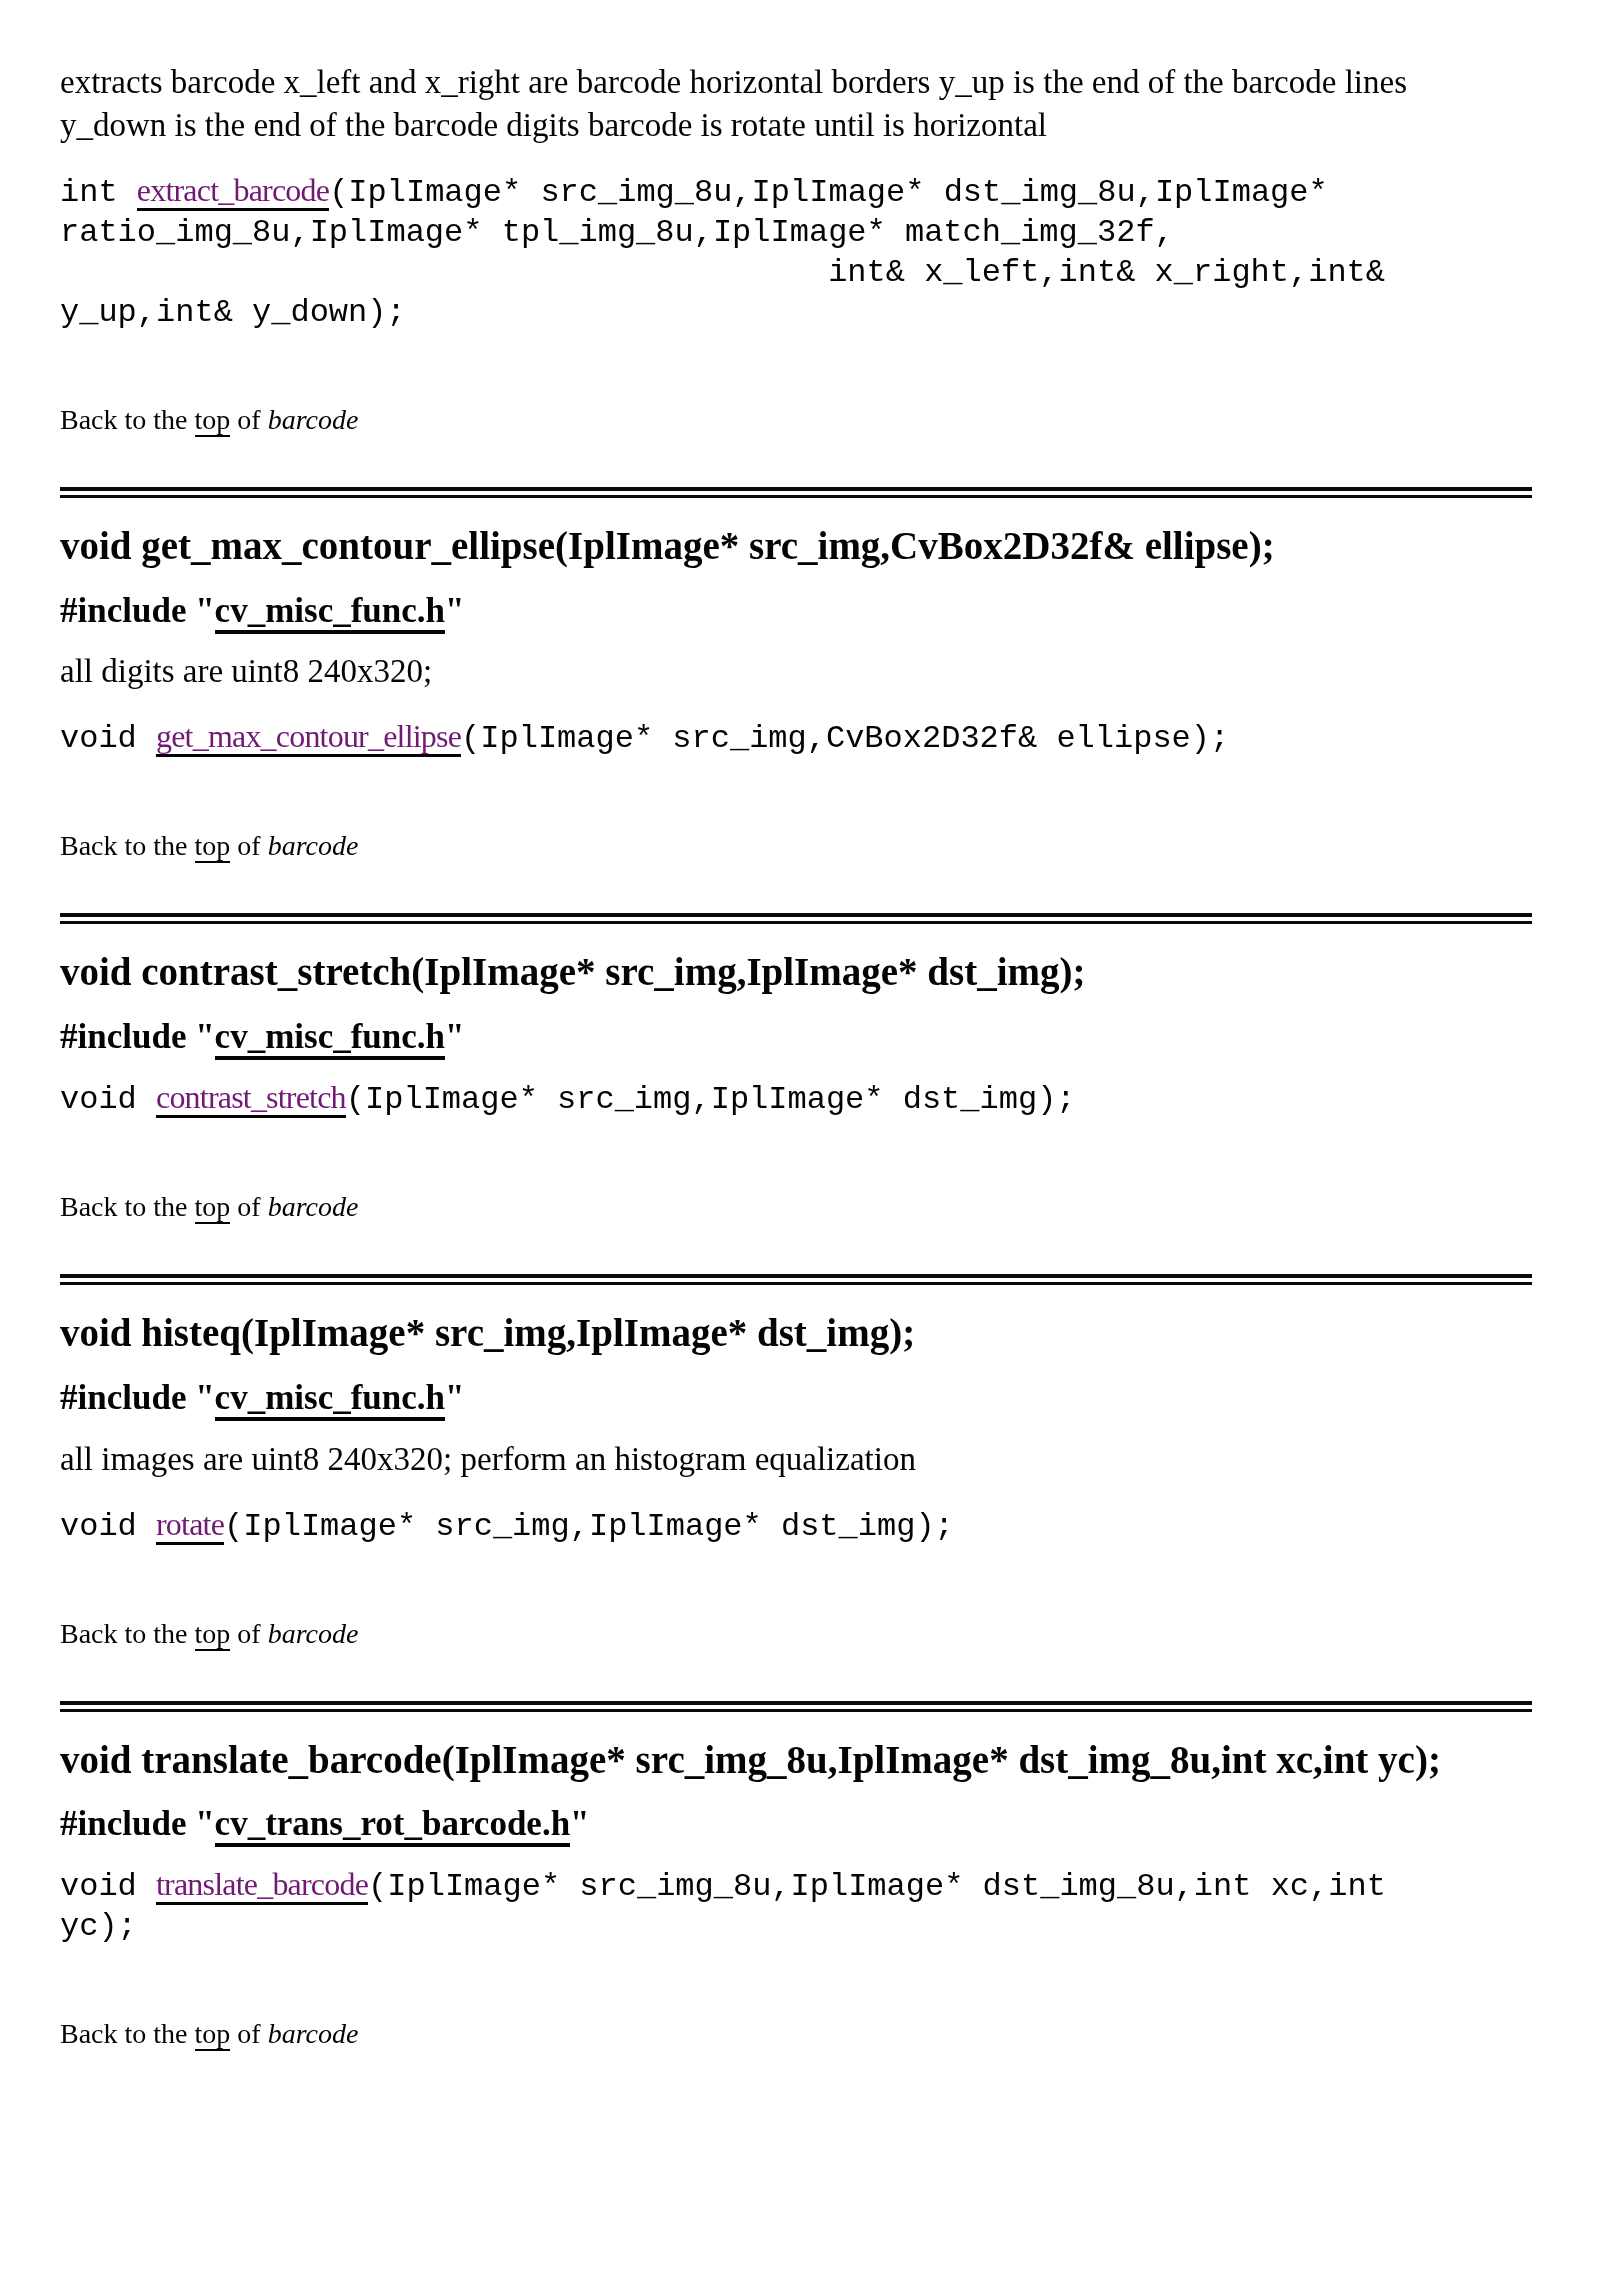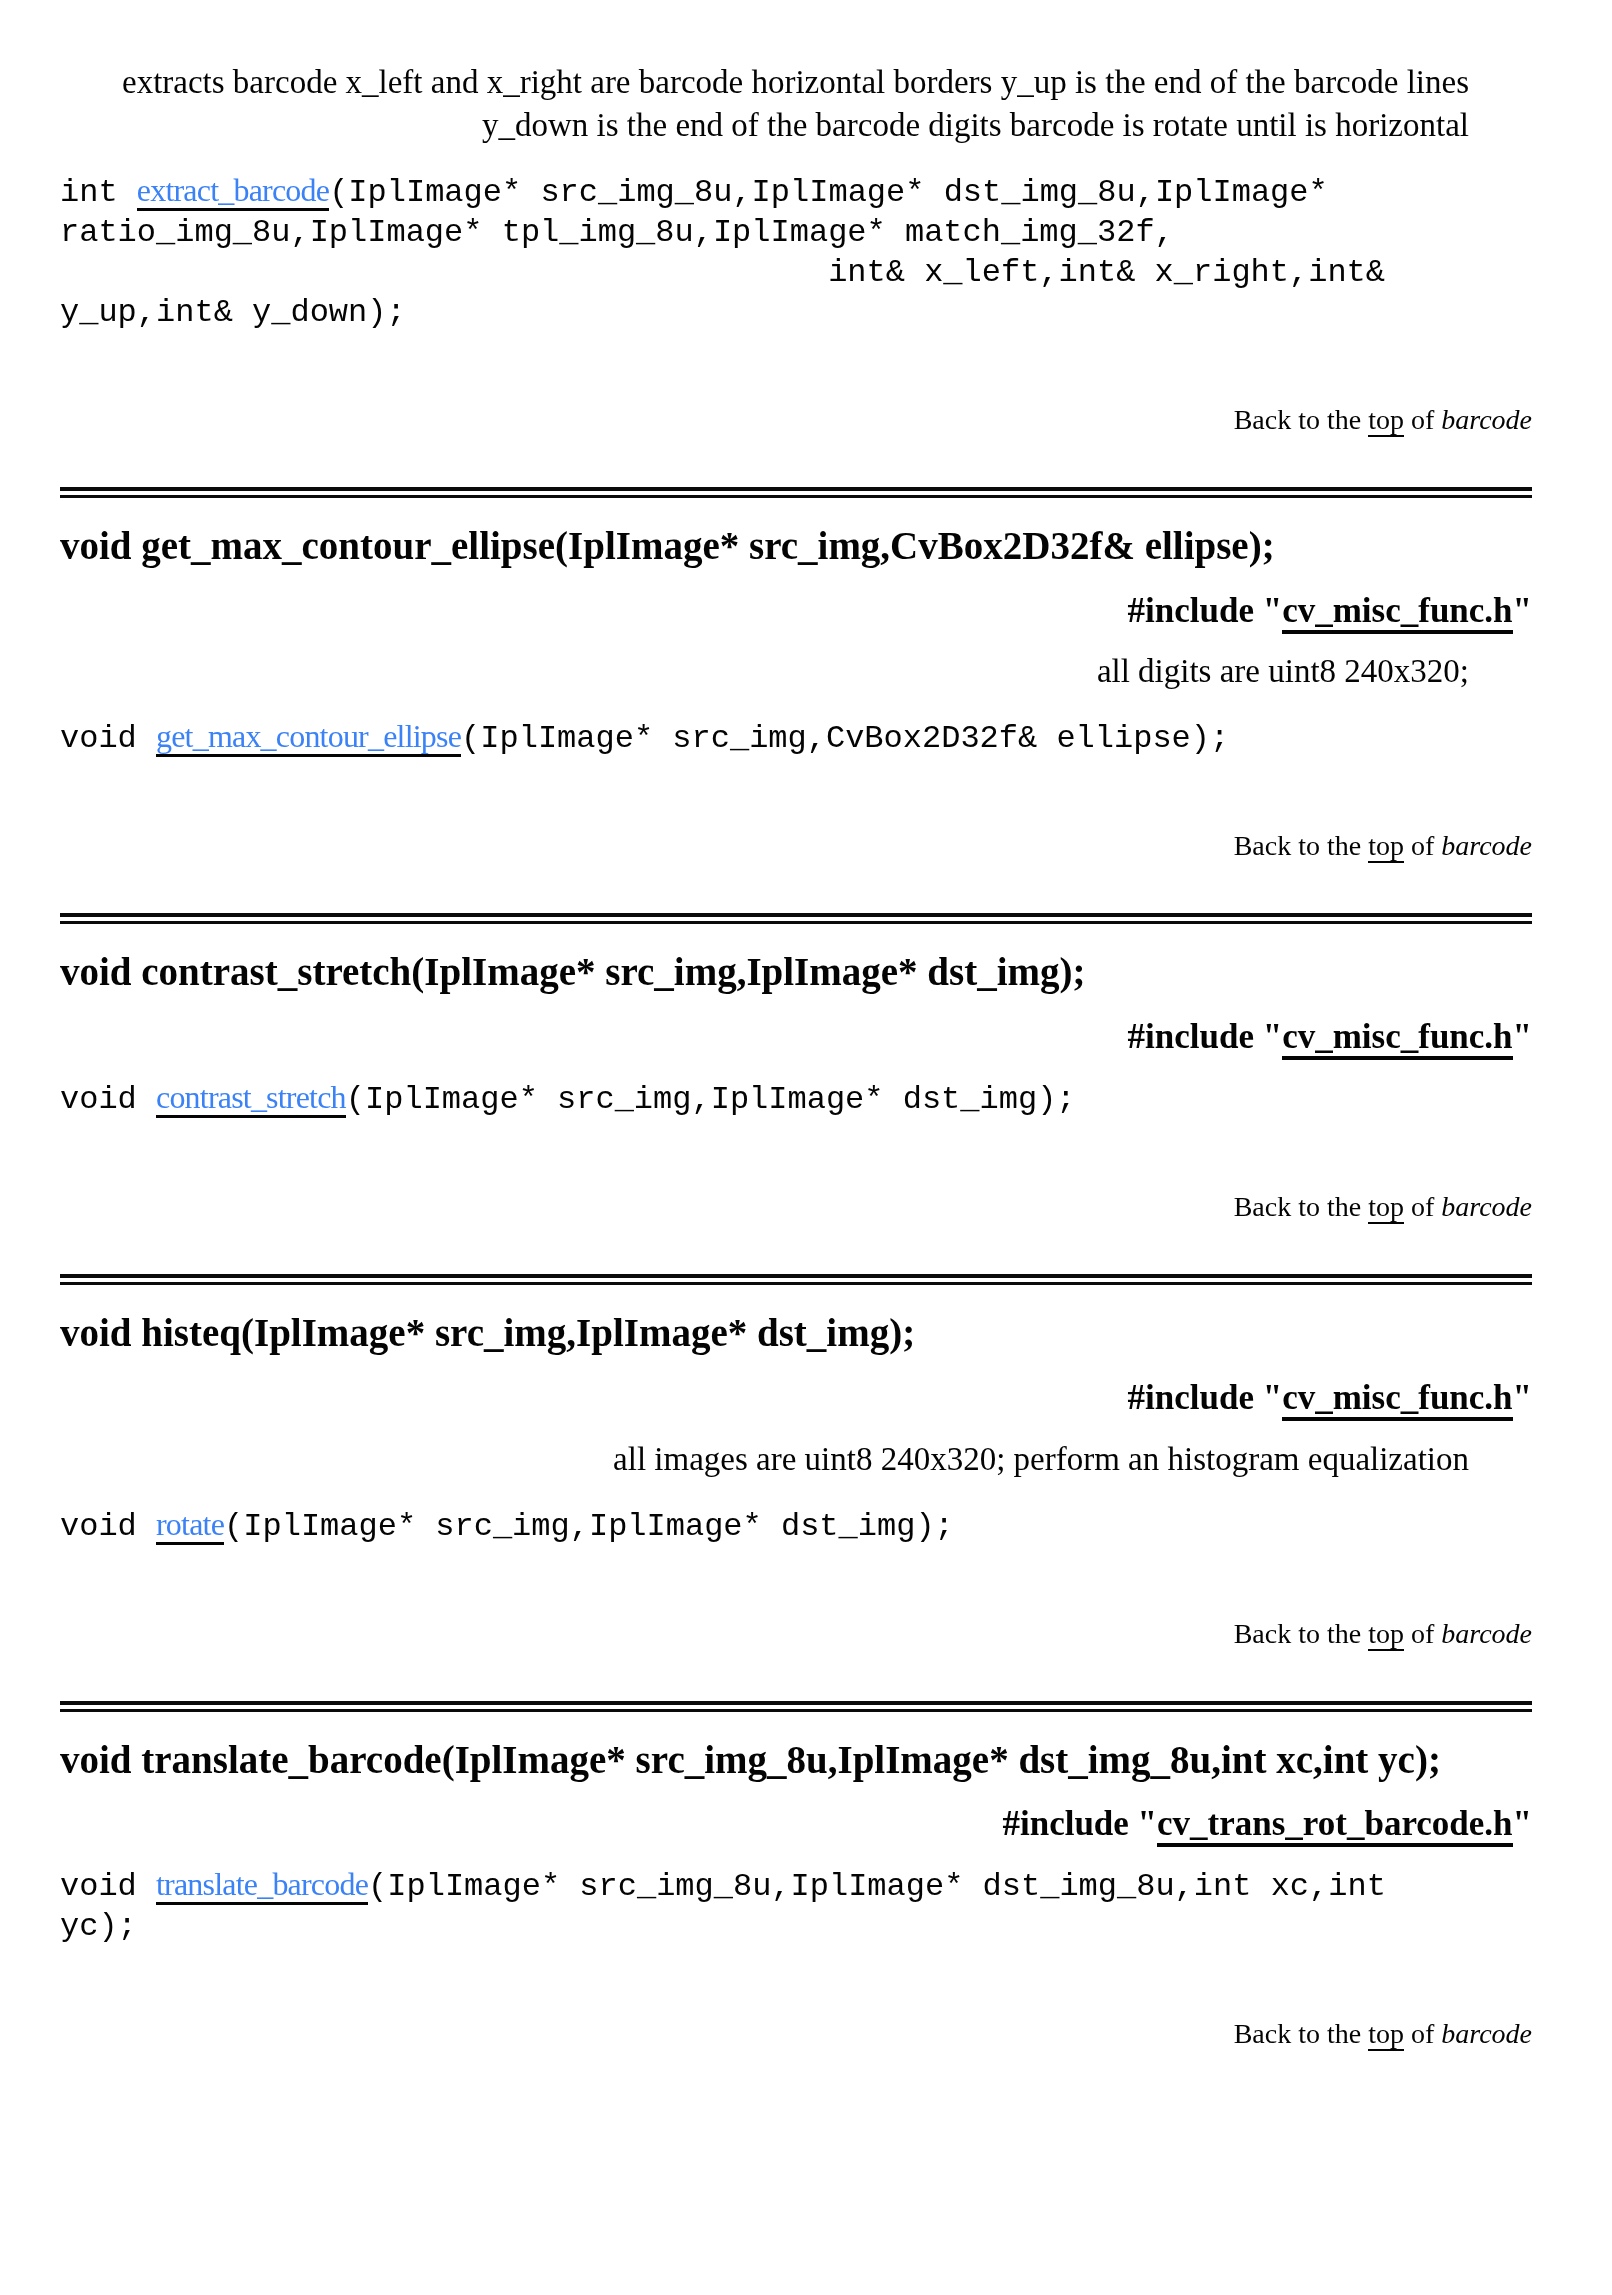--- a/index.html
+++ b/index.html
@@ -4,38 +4,38 @@
 <style>
   html, body { margin: 0; padding: 0; }
   body {
     width: 1613px; height: 2295px; overflow: hidden;
     background: #ffffff; color: #040404;
     font-family: "Liberation Serif", serif;
     -webkit-font-smoothing: antialiased;
   }
   .page { padding: 61px 81px 32px 60px; }
 
-  p { margin: 0; text-align: right; }
+  p { margin: 0; }
 
   .desc {
     font-size: 33px; line-height: 1.3; margin: 0 0 23px 0;
     max-width: 1409px;
   }
   .intro-desc { margin-bottom: 23px; }
 
   pre.code {
     font-family: "Liberation Mono", monospace;
     font-size: 32px; line-height: 1.25;
     margin: 0 0 69px 0; white-space: pre-wrap; word-break: normal;
     max-width: 1425px;
   }
   pre.code .fn-link {
     font-family: "Liberation Serif", serif;
     font-size: 32px; letter-spacing: -0.8px;
-    color: #3b82f6; text-decoration: none;
+    color: #701a75; text-decoration: none;
     border-bottom: 3.2px solid #040404;
   }
 
   .back {
     font-size: 28px; line-height: 1.25; margin: 0 0 50px 0;
   }
   .back .top-link {
     color: #040404; text-decoration: none;
     border-bottom: 2.4px solid #040404;
   }

